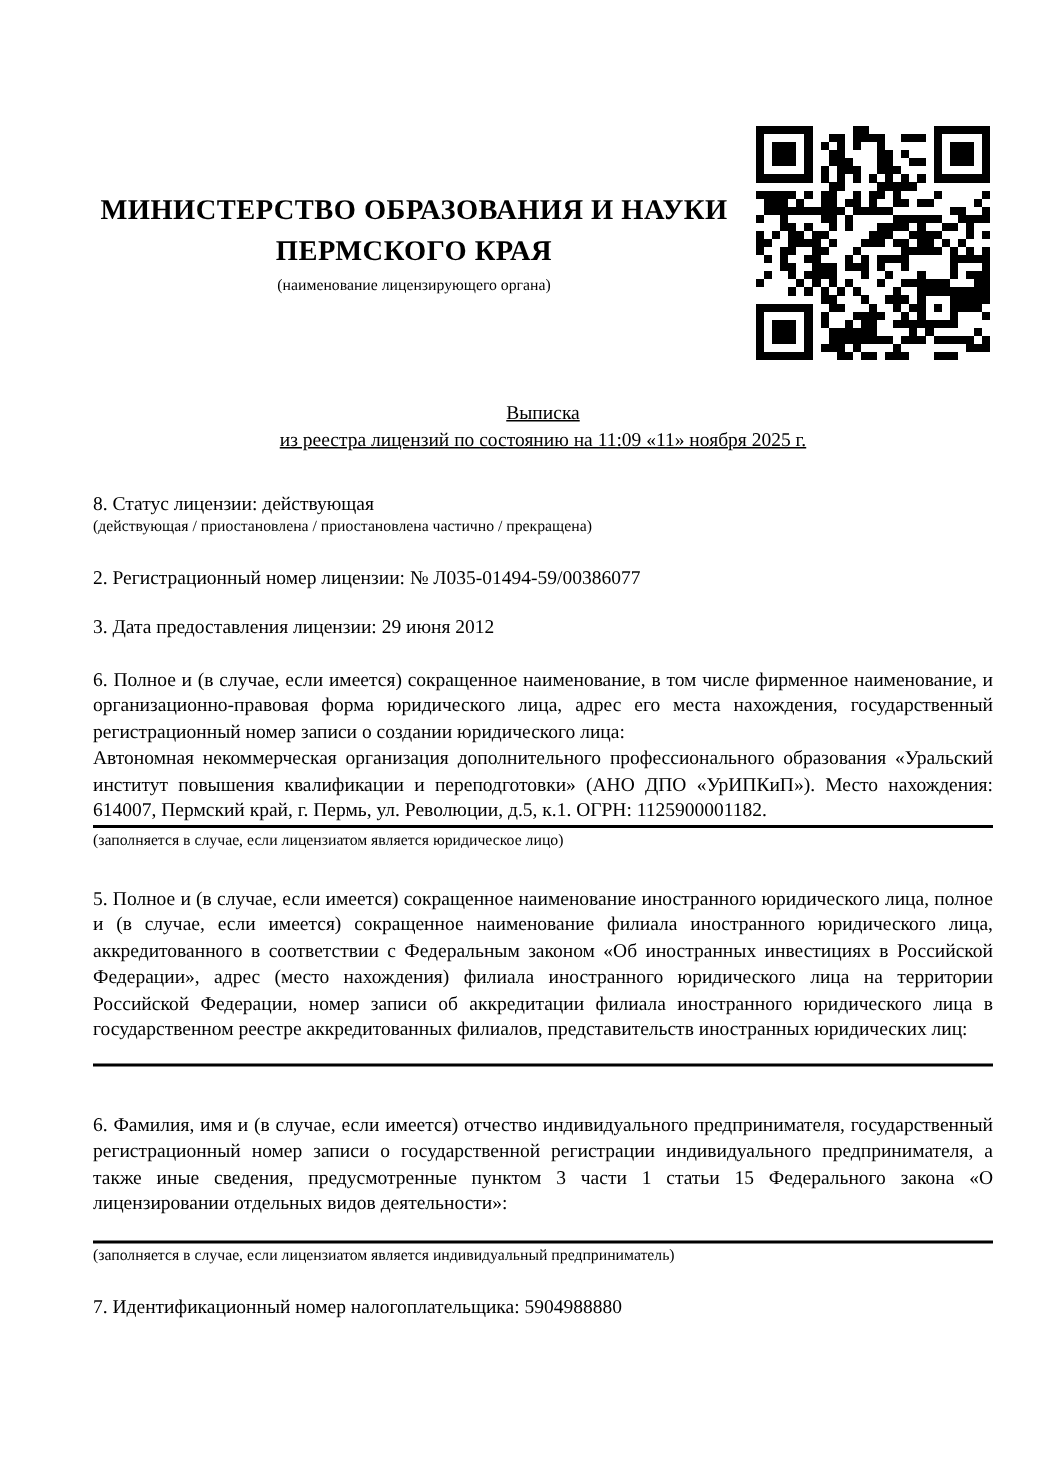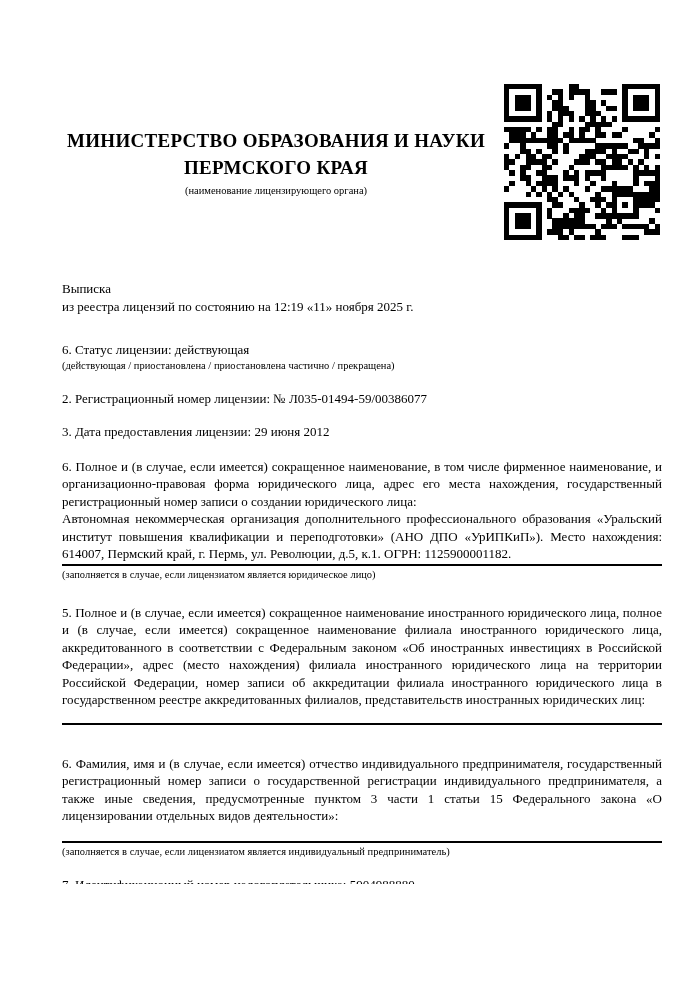--- a/index.html
+++ b/index.html
@@ -45,21 +45,23 @@
     width: 156px;
     height: 156px;
     flex: 0 0 156px;
   }
   .qr svg { display: block; width: 156px; height: 156px; }
 
   .content {
     margin: 0 38px 0 62px;
   }
   .doc-title {
-    margin-top: 40px;
+    margin-top: 26px;
+    text-align: center;
+    text-decoration: underline;
   }
   .item { white-space: nowrap; }
   .item-1 { margin-top: 26px; }
   .small-caption {
     font-size: 10.5px;
     line-height: 14px;
     text-align: left;
     white-space: normal;
   }
   .item-2 { margin-top: 17px; }
@@ -520,24 +522,24 @@
           <rect x="123.72" y="150.62" width="5.43" height="5.43"></rect>
           <rect x="129.10" y="150.62" width="5.43" height="5.43"></rect>
         </svg>
     </div>
   </div>
 
   <div class="content">
 
     <div class="doc-title">
       <div>Выписка</div>
-      <div>из реестра лицензий по состоянию на 12:19 «11» ноября 2025 г.</div>
+      <div>из реестра лицензий по состоянию на 11:09 «11» ноября 2025 г.</div>
     </div>
 
-    <div class="item item-1">6. Статус лицензии: действующая</div>
+    <div class="item item-1">8. Статус лицензии: действующая</div>
     <div class="small-caption">(действующая / приостановлена / приостановлена частично / прекращена)</div>
 
     <div class="item item-2">2. Регистрационный номер лицензии: № Л035-01494-59/00386077</div>
 
     <div class="item item-3">3. Дата предоставления лицензии: 29 июня 2012</div>
 
     <div class="para para-4">6. Полное и (в случае, если имеется) сокращенное наименование, в том числе фирменное наименование, и организационно-правовая форма юридического лица, адрес его места нахождения, государственный регистрационный номер записи о создании юридического лица:</div>
     <div class="para">Автономная некоммерческая организация дополнительного профессионального образования «Уральский институт повышения квалификации и переподготовки» (АНО ДПО «УрИПКиП»). Место нахождения: 614007, Пермский край, г. Пермь, ул. Революции, д.5, к.1. ОГРН: 1125900001182.</div>
     <div class="field-line line-after-text"></div>
     <div class="small-caption caption-under-line">(заполняется в случае, если лицензиатом является юридическое лицо)</div>

